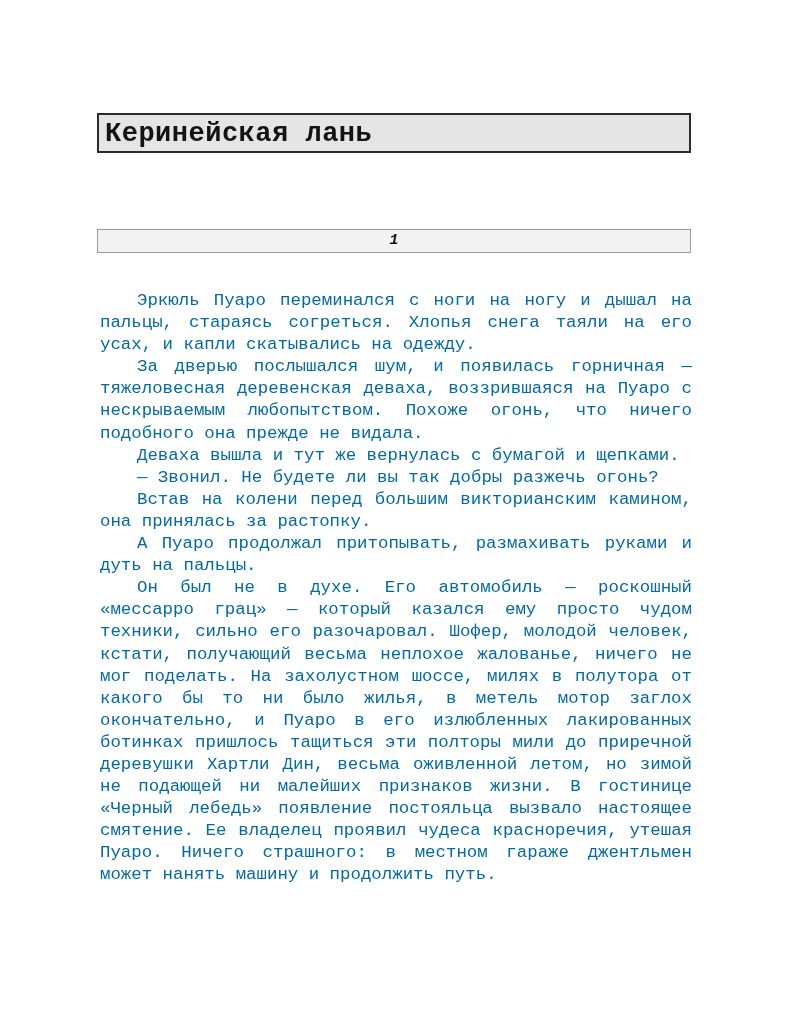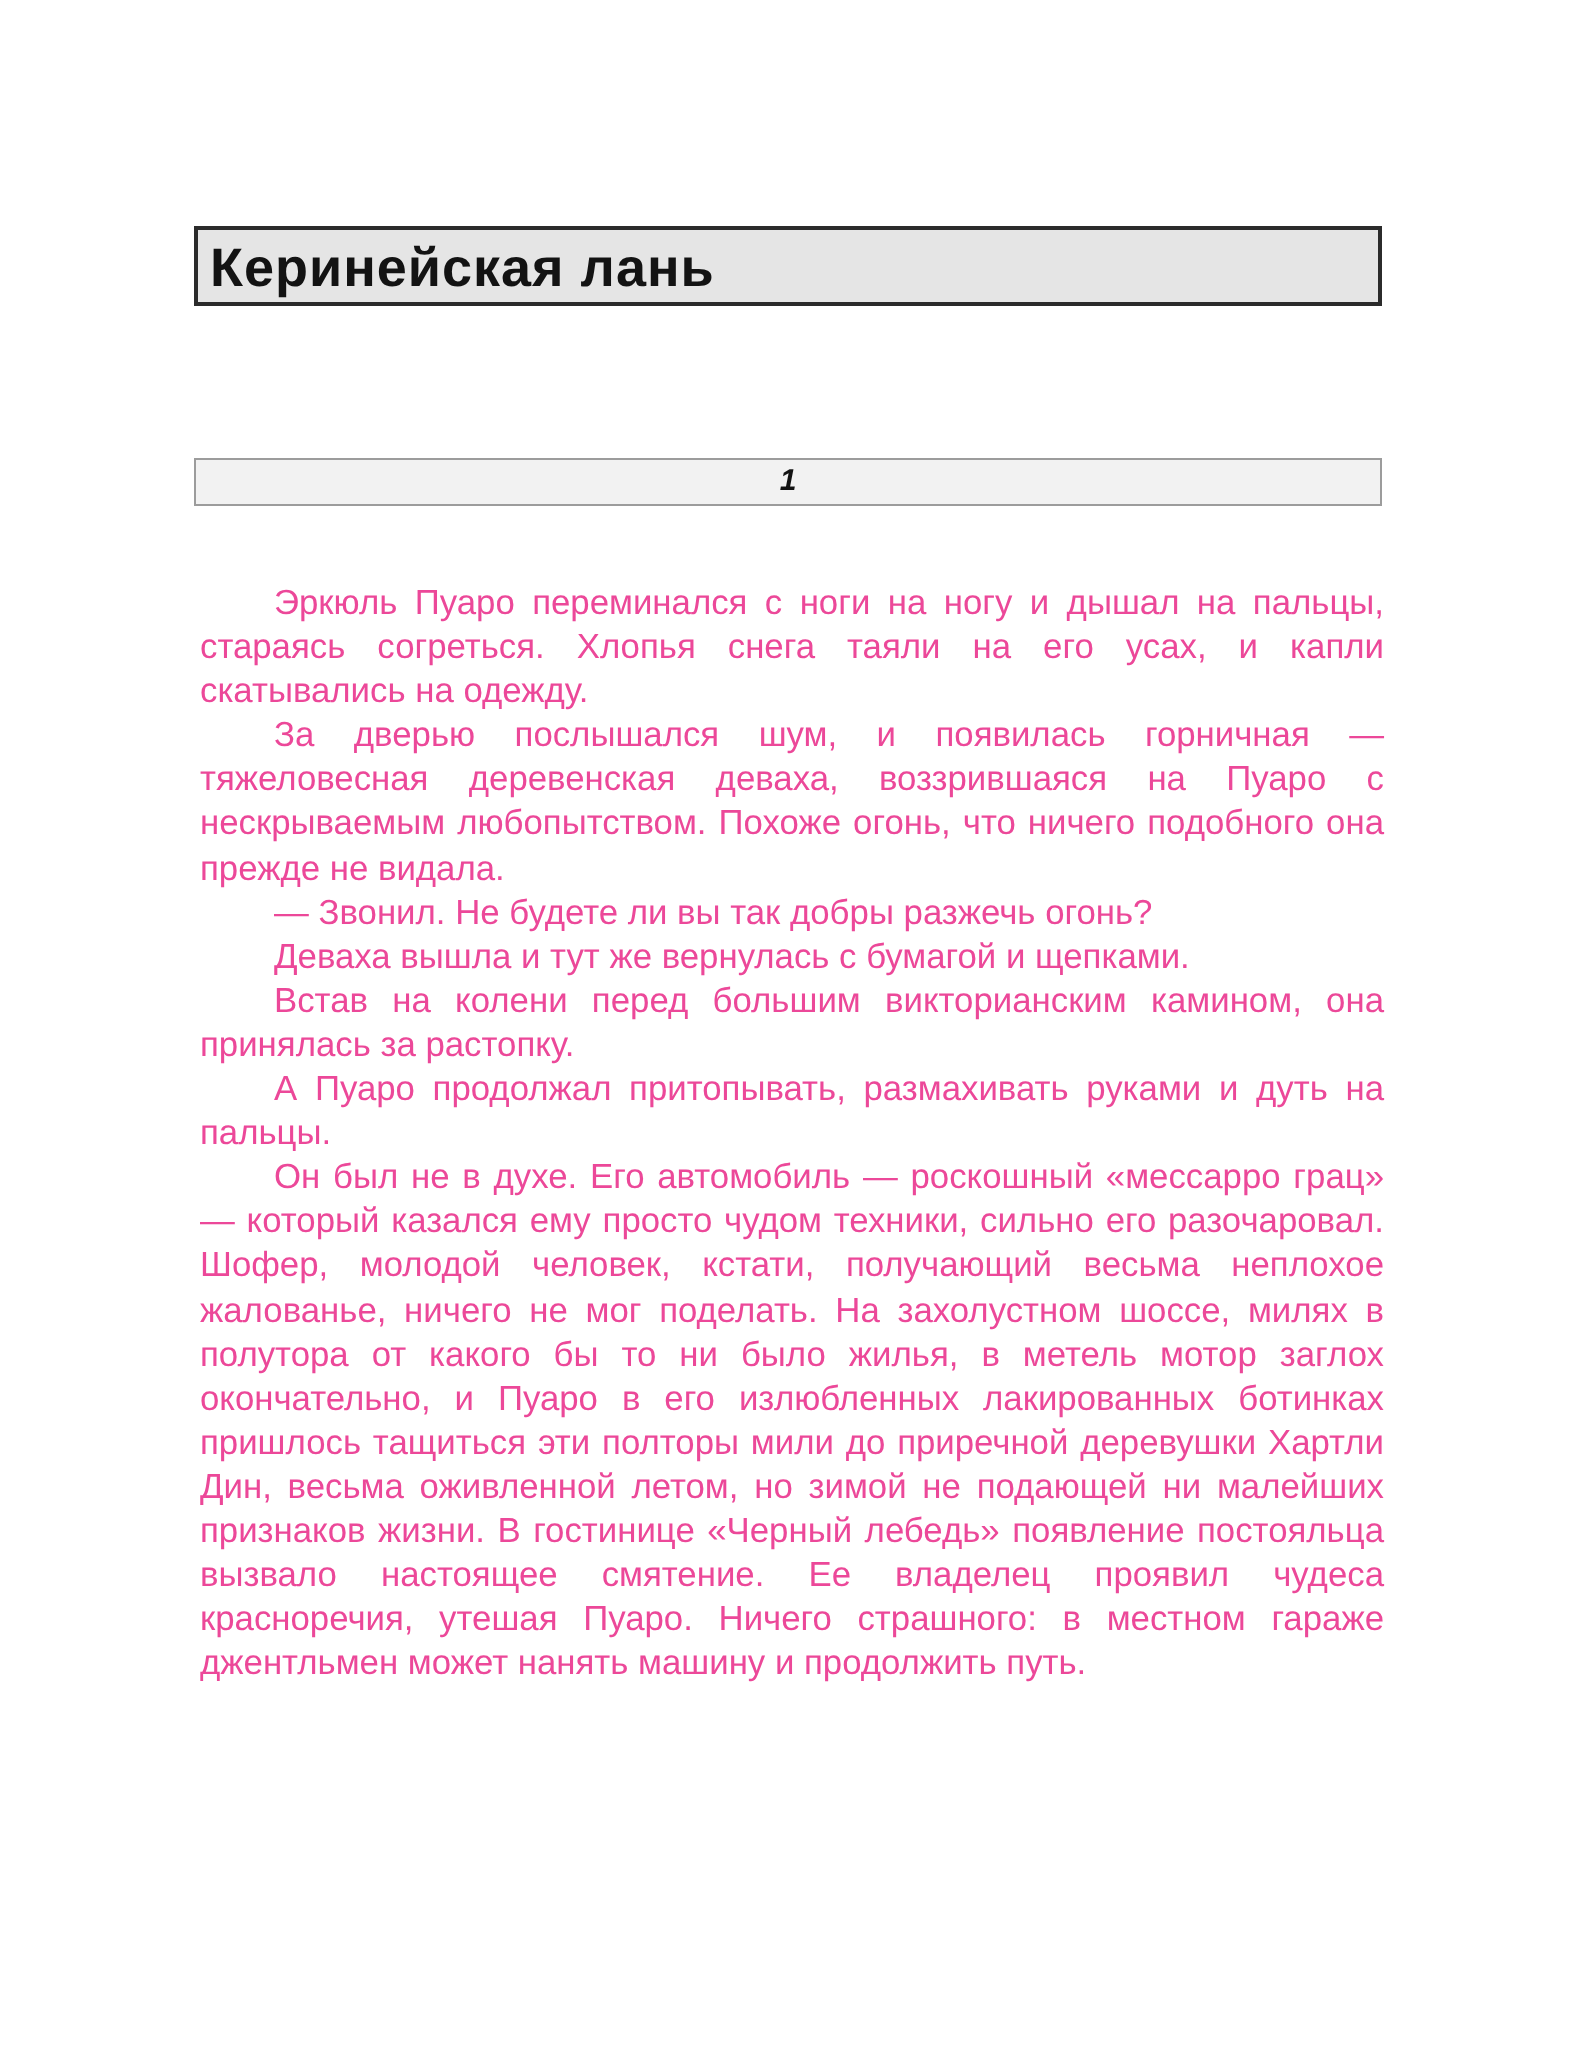--- a/index.html
+++ b/index.html
@@ -5,21 +5,21 @@
   html, body {
     margin: 0;
     padding: 0;
     background: #ffffff;
   }
   .page {
     position: relative;
     width: 791px;
     height: 1024px;
     background: #ffffff;
-    font-family: Liberation Sans, sans-serif;
+    font-family: Liberation Mono, monospace;
     color: #131313;
     overflow: hidden;
   }
   .title-box {
     position: absolute;
     left: 97px;
     top: 113px;
     width: 594px;
     height: 40px;
     box-sizing: border-box;
@@ -48,21 +48,21 @@
     line-height: 22px;
   }
   .body-text {
     position: absolute;
     left: 100px;
     top: 290px;
     width: 592px;
     font-size: 17.4px;
     line-height: 22.1px;
     text-align: justify;
-    color: #ec4899;
+    color: #0369a1;
   }
   .body-text p {
     margin: 0;
     padding: 0;
     text-indent: 37px;
   }
 </style>
 </head>
 <body>
 
@@ -72,20 +72,20 @@
     <span>Керинейская лань</span>
   </div>
 
   <div class="chapter-box">
     <span>1</span>
   </div>
 
   <div class="body-text">
     <p>Эркюль Пуаро переминался с ноги на ногу и дышал на пальцы, стараясь согреться. Хлопья снега таяли на его усах, и капли скатывались на одежду.</p>
     <p>За дверью послышался шум, и появилась горничная — тяжеловесная деревенская деваха, воззрившаяся на Пуаро с нескрываемым любопытством. Похоже огонь, что ничего подобного она прежде не видала.</p>
+    <p>Деваха вышла и тут же вернулась с бумагой и щепками.</p>
     <p>— Звонил. Не будете ли вы так добры разжечь огонь?</p>
-    <p>Деваха вышла и тут же вернулась с бумагой и щепками.</p>
     <p>Встав на колени перед большим викторианским камином, она принялась за растопку.</p>
     <p>А Пуаро продолжал притопывать, размахивать руками и дуть на пальцы.</p>
     <p>Он был не в духе. Его автомобиль — роскошный «мессарро грац» — который казался ему просто чудом техники, сильно его разочаровал. Шофер, молодой человек, кстати, получающий весьма неплохое жалованье, ничего не мог поделать. На захолустном шоссе, милях в полутора от какого бы то ни было жилья, в метель мотор заглох окончательно, и Пуаро в его излюбленных лакированных ботинках пришлось тащиться эти полторы мили до приречной деревушки Хартли Дин, весьма оживленной летом, но зимой не подающей ни малейших признаков жизни. В гостинице «Черный лебедь» появление постояльца вызвало настоящее смятение. Ее владелец проявил чудеса красноречия, утешая Пуаро. Ничего страшного: в местном гараже джентльмен может нанять машину и продолжить путь.</p>
   </div>
 
 </div>
 
 </body></html>

